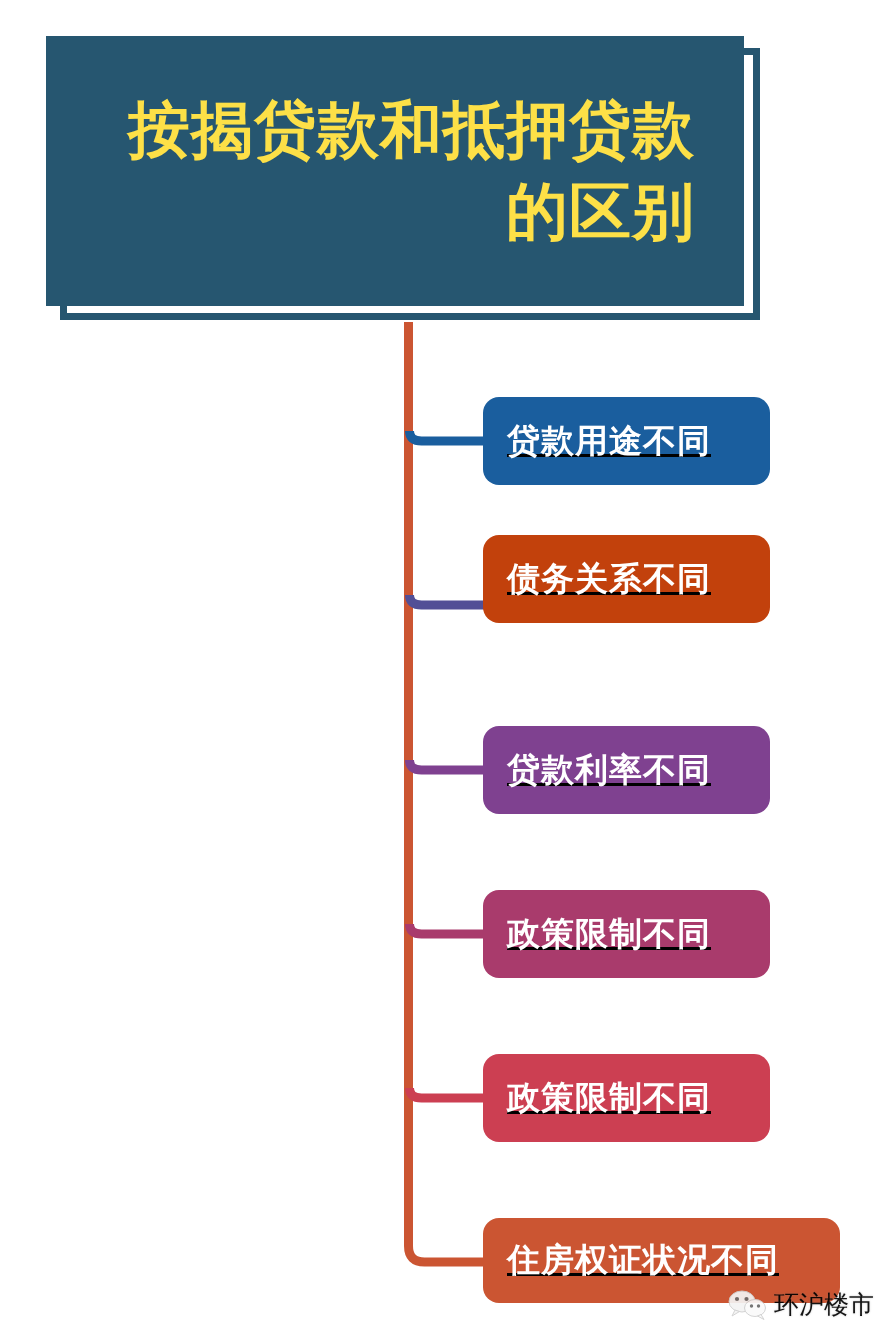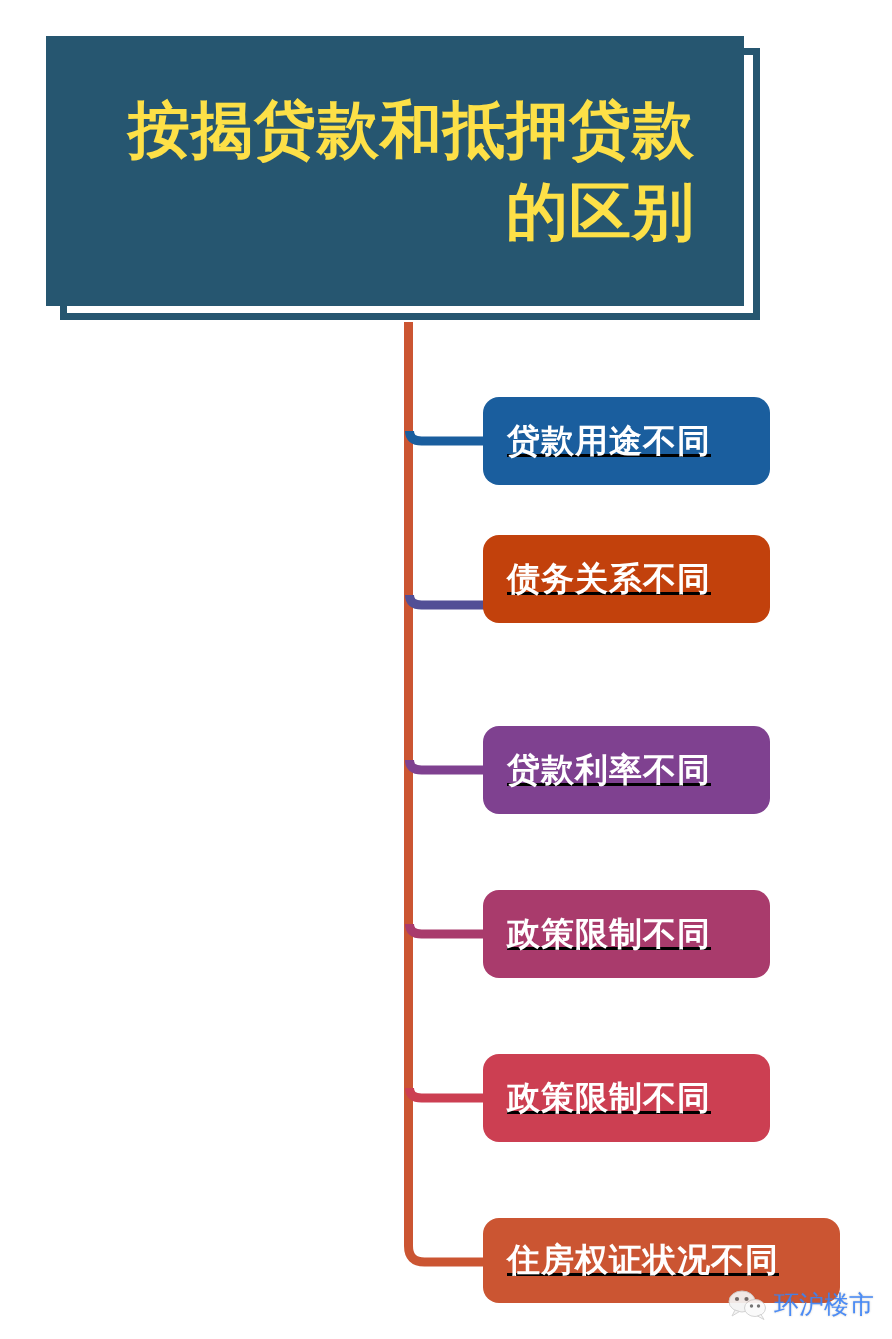--- a/index.html
+++ b/index.html
@@ -92,21 +92,21 @@
     position: absolute;
     left: 727px;
     top: 1288px;
     display: flex;
     align-items: center;
     gap: 7px;
     opacity: 0.92;
   }
   #wm-text {
     font-size: 25px;
-    color: #3b82f6;
+    color: #000000;
     font-family: Liberation Sans, sans-serif;
     text-shadow: 0 0 2px rgba(120,120,120,0.5);
     white-space: nowrap;
   }
   #wm-icon { display: block; }
 </style>
 </head>
 <body>
 
 <div id="canvas">

